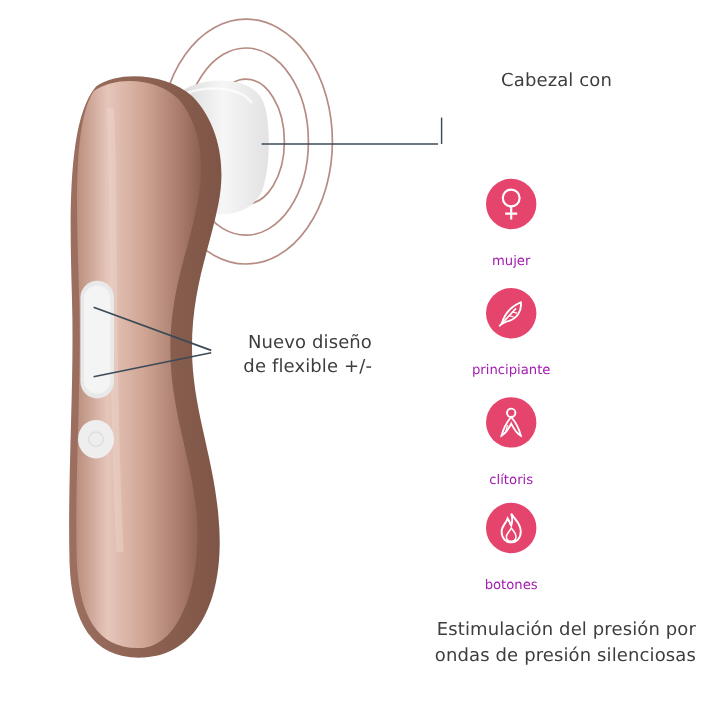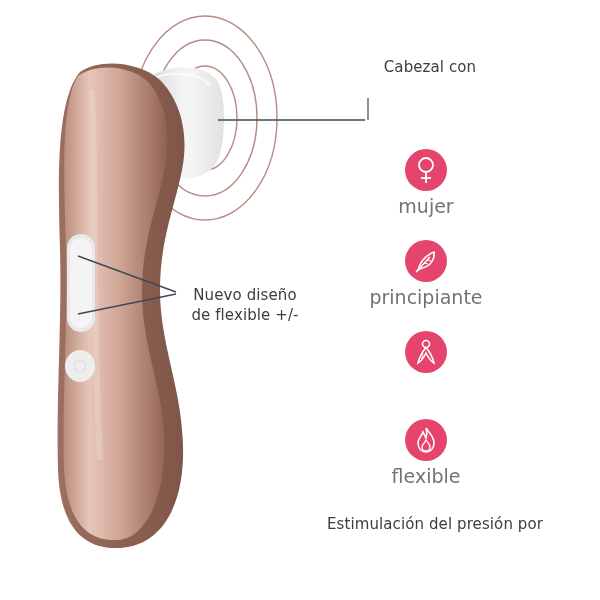--- a/index.html
+++ b/index.html
@@ -5,30 +5,30 @@
     html, body { margin: 0; padding: 0; }
     body {
       width: 600px; height: 600px; background: #ffffff; position: relative; overflow: hidden;
       font-family: "DejaVu Sans", "Liberation Sans", sans-serif; color: #3f3f3f;
     }
     .device { position: absolute; left: 0; top: 0; width: 600px; height: 600px; }
     .label {
       position: absolute; font-size: 15px; line-height: 20px; color: #3d3d3d; text-align: center;
       letter-spacing: 0.1px;
     }
-    .label .line { display: block; white-space: nowrap; }
+    .label .line { display: block; white-space: nowrap; text-align: right; }
     .feature {
       position: absolute; width: 120px; text-align: center;
     }
     .feature .circle {
       width: 42px; height: 42px; border-radius: 50%; margin: 0 auto;
       display: flex; align-items: center; justify-content: center;
     }
     .feature .caption {
-      display: block; margin-top: 6px; font-size: 19px; line-height: 18px; color: #737373;
+      display: block; margin-top: 18px; font-size: 11px; line-height: 18px; color: #a21caf;
     }
   </style>
 </head>
 <body>
 
 <svg class="device" viewBox="0 0 600 600" xmlns="http://www.w3.org/2000/svg">
   <defs>
     <linearGradient id="bodyGrad" x1="0" y1="0" x2="1" y2="0">
       <stop offset="0" stop-color="#b98d7c"></stop>
       <stop offset="0.25" stop-color="#e6c6ba"></stop>
@@ -82,21 +82,21 @@
     <line x1="368" y1="98" x2="368" y2="120" stroke-width="1.2"></line>
     <line x1="78" y1="256" x2="176" y2="292"></line>
     <line x1="78" y1="314" x2="176" y2="294"></line>
   </g>
 </svg>
 
 <div class="label" style="left:350px; top:57px; width:160px;">
   <span class="line">Cabezal con</span>
 </div>
 
-<div class="label" style="left:180px; top:285px; width:130px; text-align:center;">
+<div class="label" style="left:180px; top:275px; width:130px; text-align:center;">
   <span class="line">Nuevo diseño</span>
   <span class="line">de flexible +/-</span>
 </div>
 
 <div class="feature" style="left:366px; top:149px;">
   <div class="circle" style="background:#e5446d;">
     <svg width="26" height="30" viewBox="0 0 26 30">
       <circle cx="13" cy="10" r="7" fill="none" stroke="#fff" stroke-width="1.8"></circle>
       <line x1="13" y1="17" x2="13" y2="28" stroke="#fff" stroke-width="1.8"></line>
       <line x1="8" y1="23" x2="18" y2="23" stroke="#fff" stroke-width="1.8"></line>
@@ -118,27 +118,29 @@
 </div>
 
 <div class="feature" style="left:366px; top:331px;">
   <div class="circle" style="background:#e5446d;">
     <svg width="28" height="30" viewBox="0 0 28 30">
       <circle cx="14" cy="7" r="3.5" fill="none" stroke="#fff" stroke-width="1.6"></circle>
       <path d="M14 10.5 C11 14 8 18 6 26 C10 24 12 20 14 16 C16 20 18 24 22 26 C20 18 17 14 14 10.5 Z" fill="none" stroke="#fff" stroke-width="1.6"></path>
       <path d="M11 17 C10 21 9 24 9 24" fill="none" stroke="#fff" stroke-width="1"></path>
     </svg>
   </div>
+  <span class="caption">clítoris</span>
 </div>
 
 <div class="feature" style="left:366px; top:419px;">
   <div class="circle" style="background:#e5446d;">
     <svg width="26" height="30" viewBox="0 0 26 30">
       <path d="M13 3 C16 8 21 11 21 18 C21 24 17 27 13 27 C9 27 5 24 5 18 C5 13 9 11 10 7 C12 10 12 12 13 13 C14 10 14 6 13 3 Z" fill="none" stroke="#fff" stroke-width="1.6"></path>
       <path d="M13 15 C15 18 17 19 17 22 C17 25 15 26 13 26 C11 26 9 25 9 22 C9 20 11 19 13 15 Z" fill="none" stroke="#fff" stroke-width="1.3"></path>
     </svg>
   </div>
-  <span class="caption">flexible</span>
+  <span class="caption">botones</span>
 </div>
 
 <div class="label" style="left:290px; top:513px; width:290px; line-height:22px;">
   <span class="line">Estimulación del presión por</span>
+  <span class="line">ondas de presión silenciosas</span>
 </div>
 
 </body></html>

